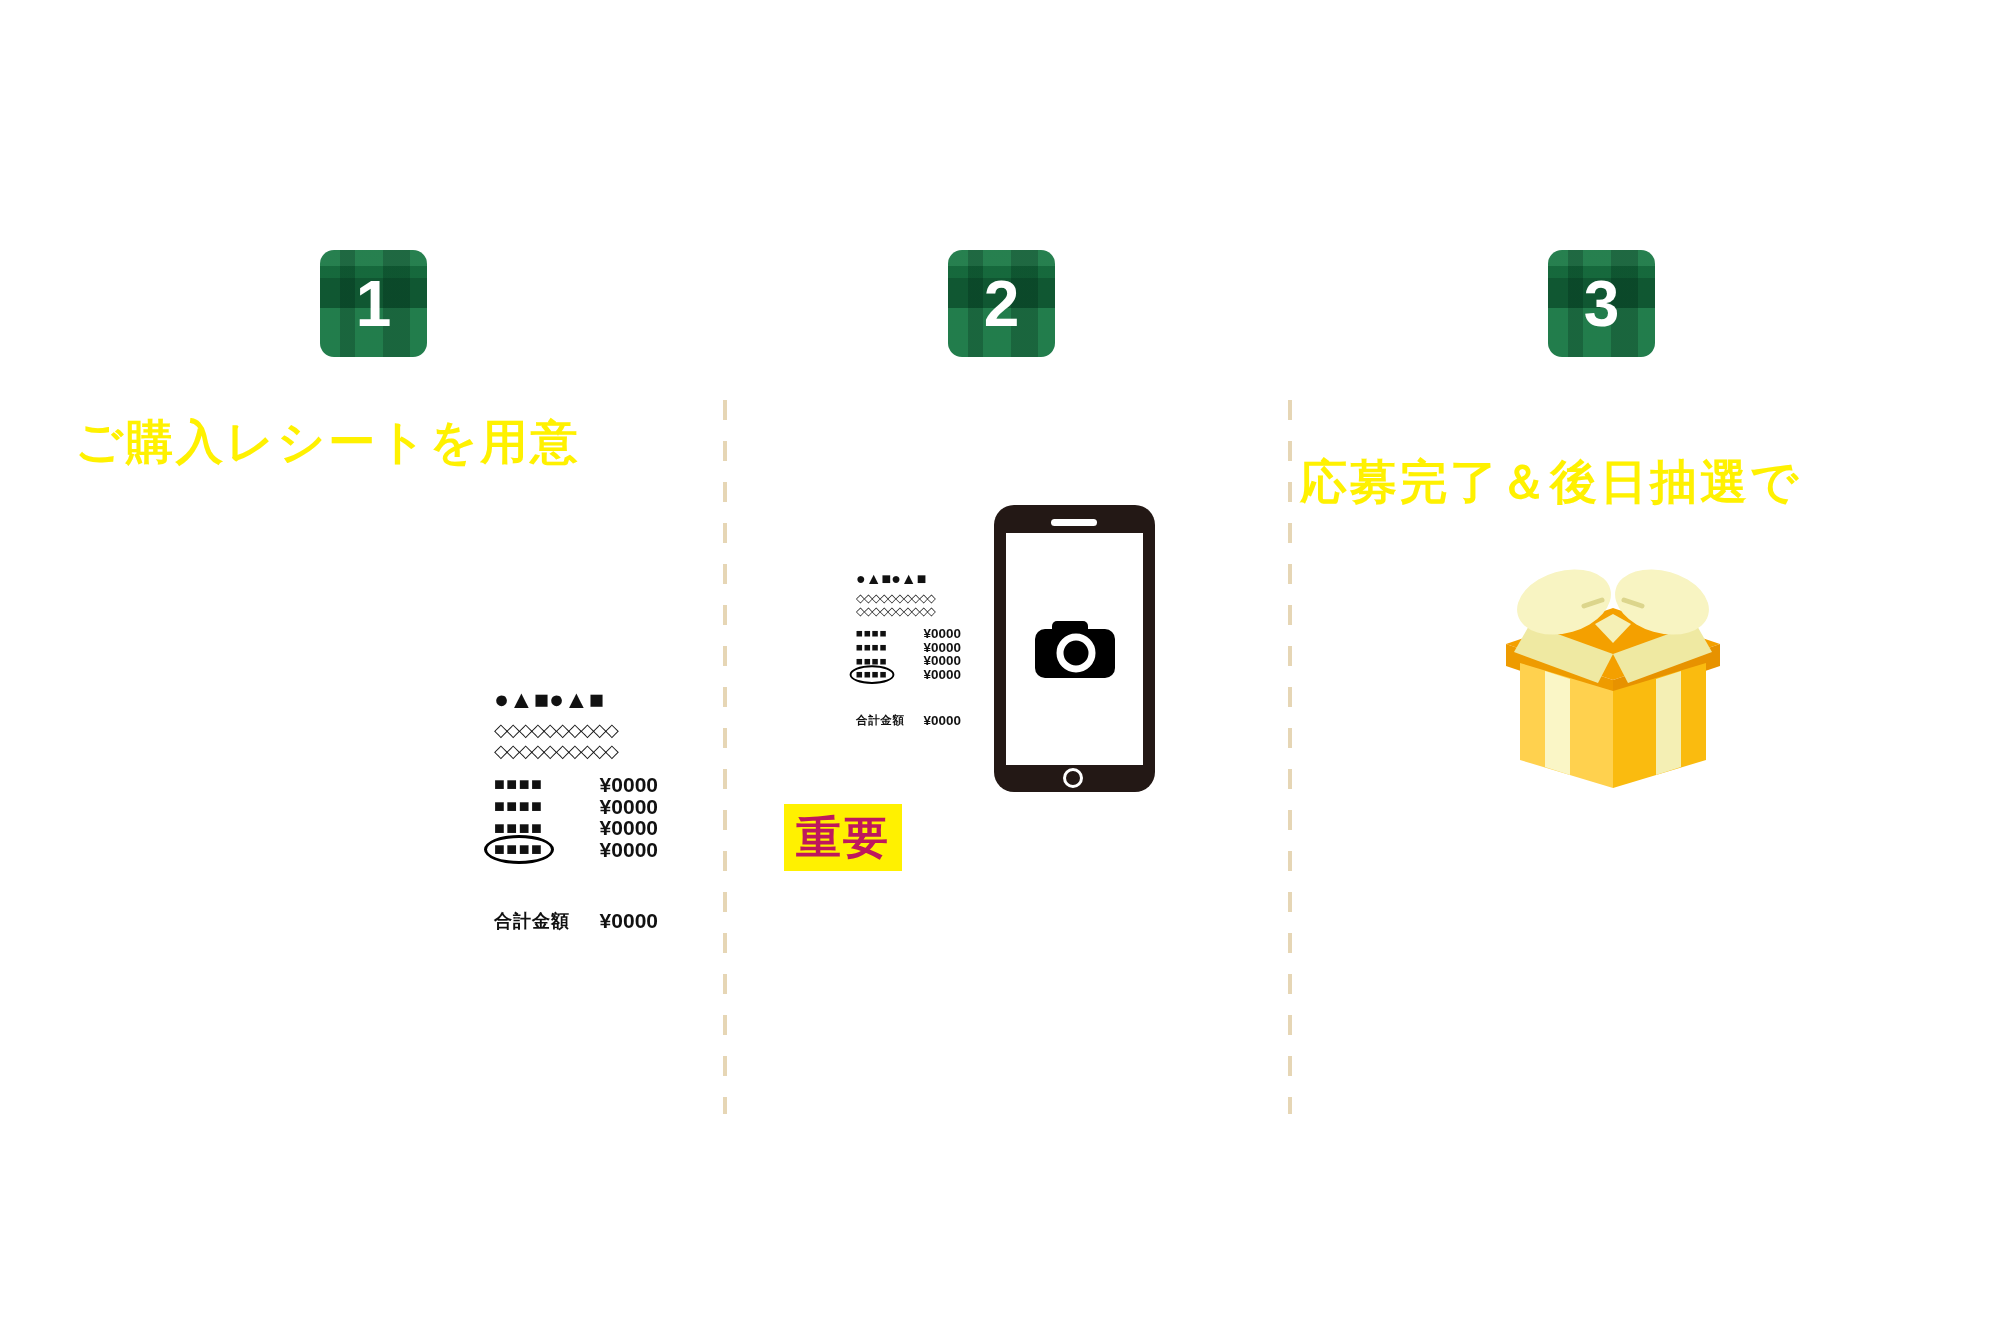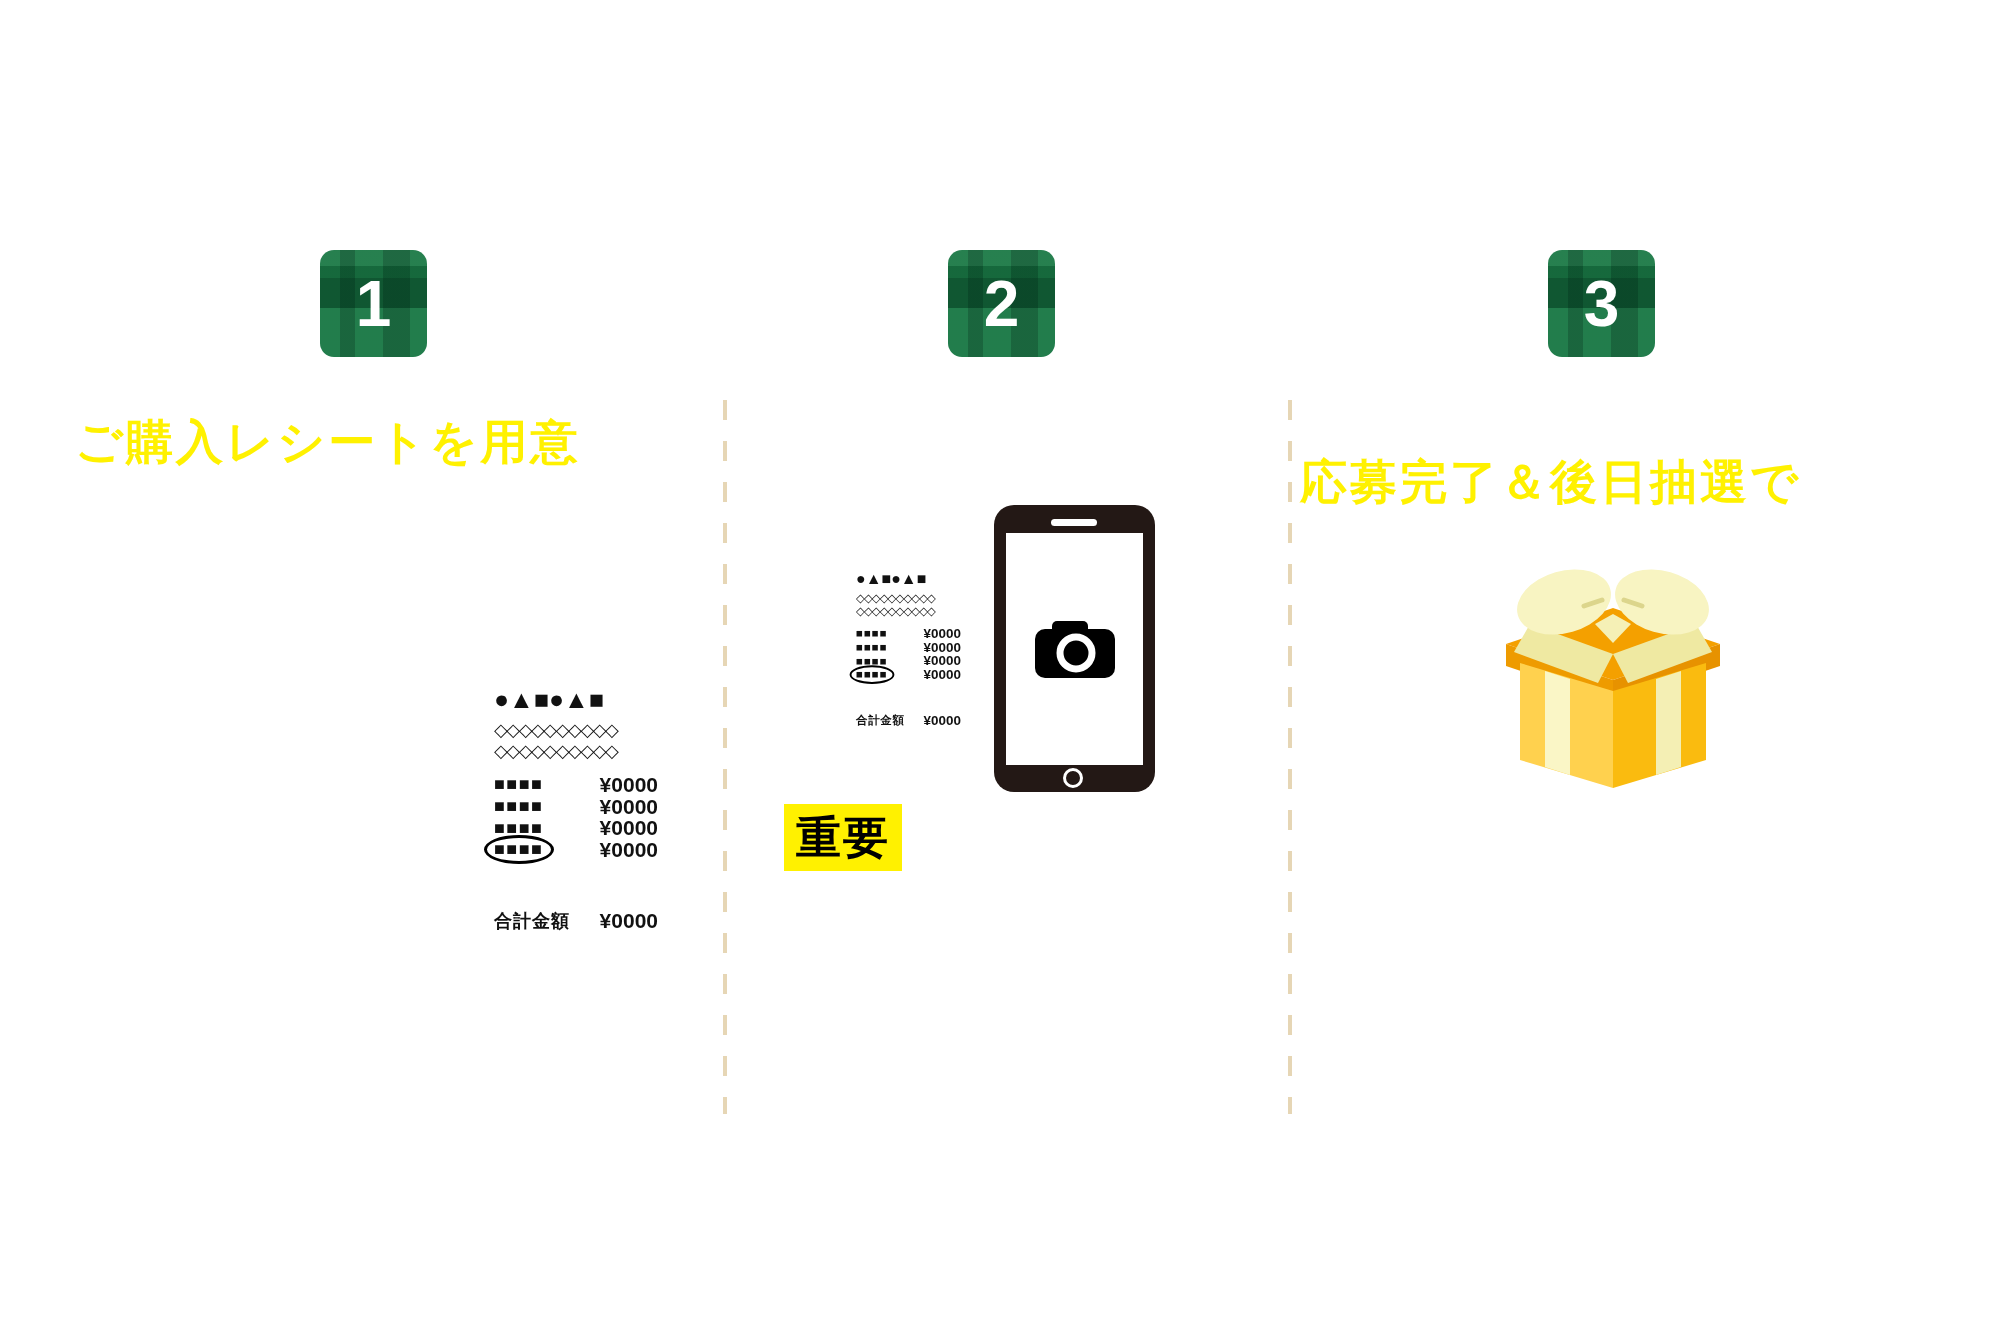--- a/index.html
+++ b/index.html
@@ -60,21 +60,21 @@
   .receipt-2{left:856px;top:570px;}
   
   .phone{position:absolute;left:994px;top:505px;width:161px;height:287px;background:#231815;border-radius:20px;}
   .phone-speaker{position:absolute;left:57px;top:14px;width:46px;height:7px;border-radius:4px;background:#ffffff;}
   .phone-screen{position:absolute;left:12px;top:28px;width:137px;height:232px;background:#ffffff;display:flex;align-items:center;justify-content:center;}
   .phone-home{position:absolute;left:69px;top:263px;width:20px;height:20px;border:3px solid #ffffff;border-radius:50%;box-sizing:border-box;}
   
   .important{
     position:absolute;left:784px;top:804px;width:118px;height:67px;background:#FFF100;
     display:flex;align-items:center;justify-content:center;
-    color:#000000;font-size:45px;font-weight:bold;letter-spacing:2px;
+    color:#be185d;font-size:45px;font-weight:bold;letter-spacing:2px;
   }
   
   .gift{position:absolute;left:1500px;top:566px;width:220px;height:226px;}
 </style>
 </head>
 <body>
 
 <div class="canvas">
 
   <div class="badge badge-1">

